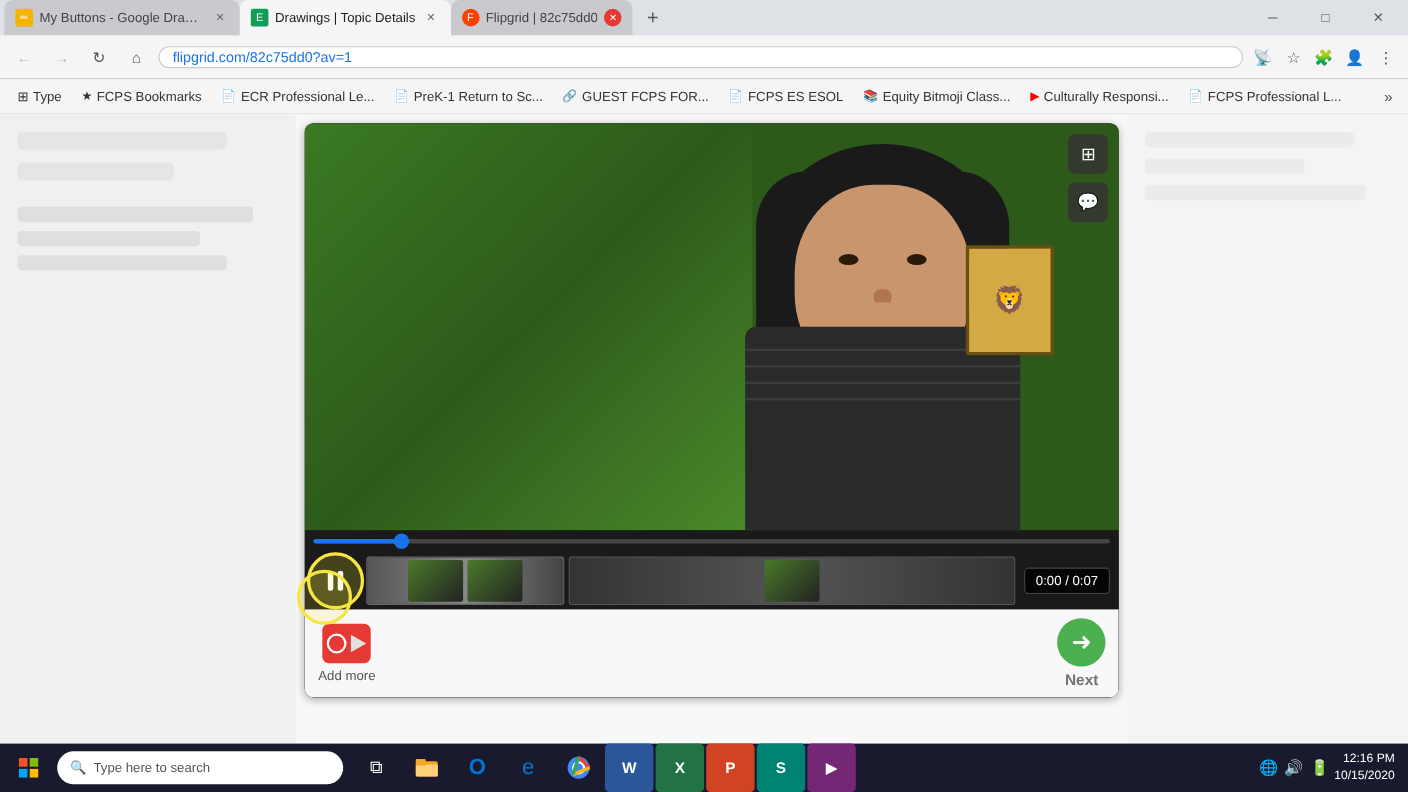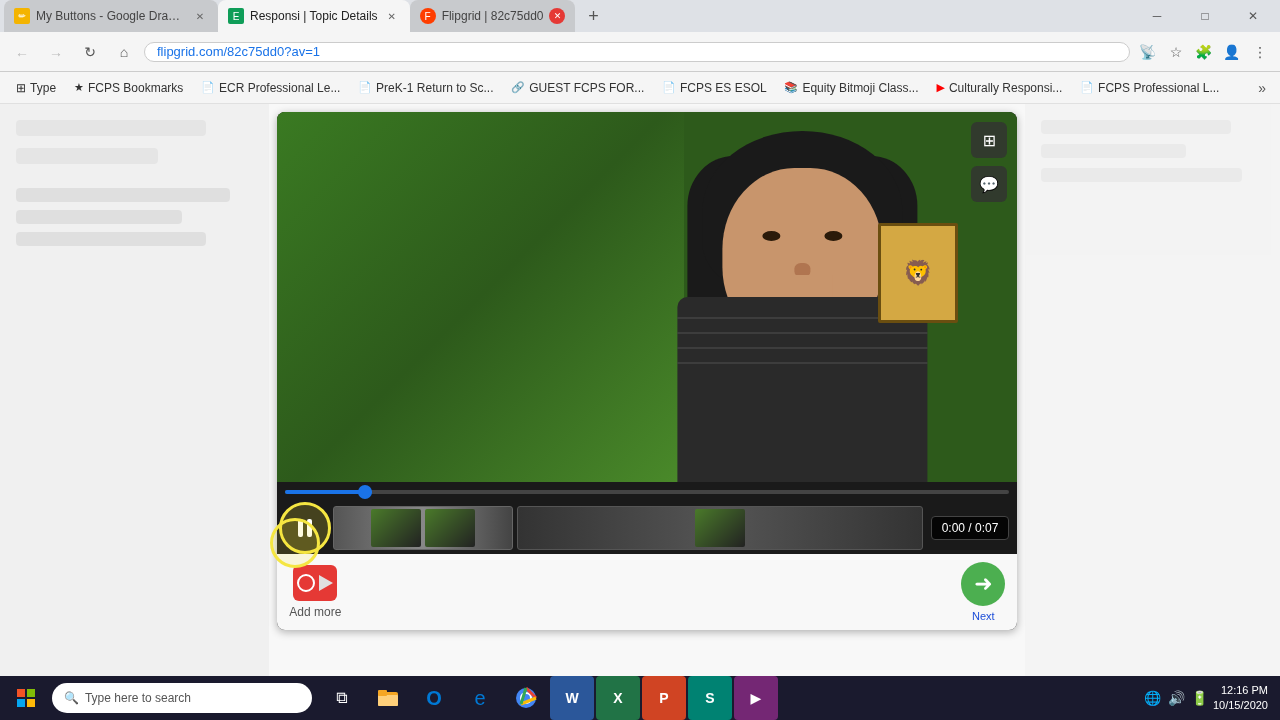--- a/index.html
+++ b/index.html
@@ -74,21 +74,21 @@
     
     .action-row { background: #f8f8f8; padding: 8px 12px; display: flex; align-items: center; justify-content: space-between; }
     .add-more-section { display: flex; flex-direction: column; align-items: center; gap: 4px; }
     .record-btn { width: 44px; height: 36px; background: #e53935; border-radius: 6px; display: flex; align-items: center; justify-content: center; cursor: pointer; gap: 4px; }
     .rec-circle { width: 18px; height: 18px; background: #e53935; border: 2px solid white; border-radius: 50%; }
     .rec-triangle { width: 0; height: 0; border-top: 8px solid transparent; border-bottom: 8px solid transparent; border-left: 14px solid #e0e0e0; }
     .add-more-label { font-size: 12px; color: #555; }
     .next-section { display: flex; flex-direction: column; align-items: center; gap: 4px; }
     .next-btn { width: 44px; height: 44px; background: #4caf50; border-radius: 50%; display: flex; align-items: center; justify-content: center; cursor: pointer; }
     .next-arrow { font-size: 22px; color: white; }
-    .next-label { font-size: 11px; color: #1d4ed8; }
+    .next-label { font-size: 14px; color: #737373; font-weight: bold; }
 
     
     .right-sidebar { width: 260px; background: #f0f0f0; opacity: 0.5; }
 
     
     .taskbar { height: 44px; background: #1a1a2e; display: flex; align-items: center; padding: 0 4px; gap: 4px; position: absolute; bottom: 0; left: 0; width: 100%; }
     .start-btn { width: 44px; height: 44px; display: flex; align-items: center; justify-content: center; cursor: pointer; color: white; font-size: 18px; }
     .search-bar { height: 30px; width: 260px; background: white; border-radius: 15px; display: flex; align-items: center; padding: 0 12px; gap: 6px; cursor: text; }
     .search-bar span { font-size: 12px; color: #555; }
     .taskbar-items { display: flex; align-items: center; gap: 2px; margin-left: 4px; }
@@ -126,21 +126,21 @@
   <div class="title-bar">
 
     <div class="tab inactive">
       <div class="tab-favicon tab-fav-drawings" style="display:flex;align-items:center;justify-content:center;font-size:9px;color:white;">✏</div>
       <span class="tab-label">My Buttons - Google Drawings</span>
       <div class="tab-close">✕</div>
     </div>
 
     <div class="tab active">
       <div class="tab-favicon tab-fav-educator">E</div>
-      <span class="tab-label">Responsi | Topic Details</span>
+      <span class="tab-label">Drawings | Topic Details</span>
       <div class="tab-close">✕</div>
     </div>
 
     <div class="tab inactive">
       <div class="tab-favicon tab-fav-flipgrid">F</div>
       <span class="tab-label">Flipgrid | 82c75dd0</span>
       <div class="tab-close" style="background:#e53935;border-radius:50%;color:white;width:16px;height:16px;display:flex;align-items:center;justify-content:center;font-size:9px;">✕</div>
     </div>
     <div class="new-tab-btn">+</div>
     <div class="window-controls">

